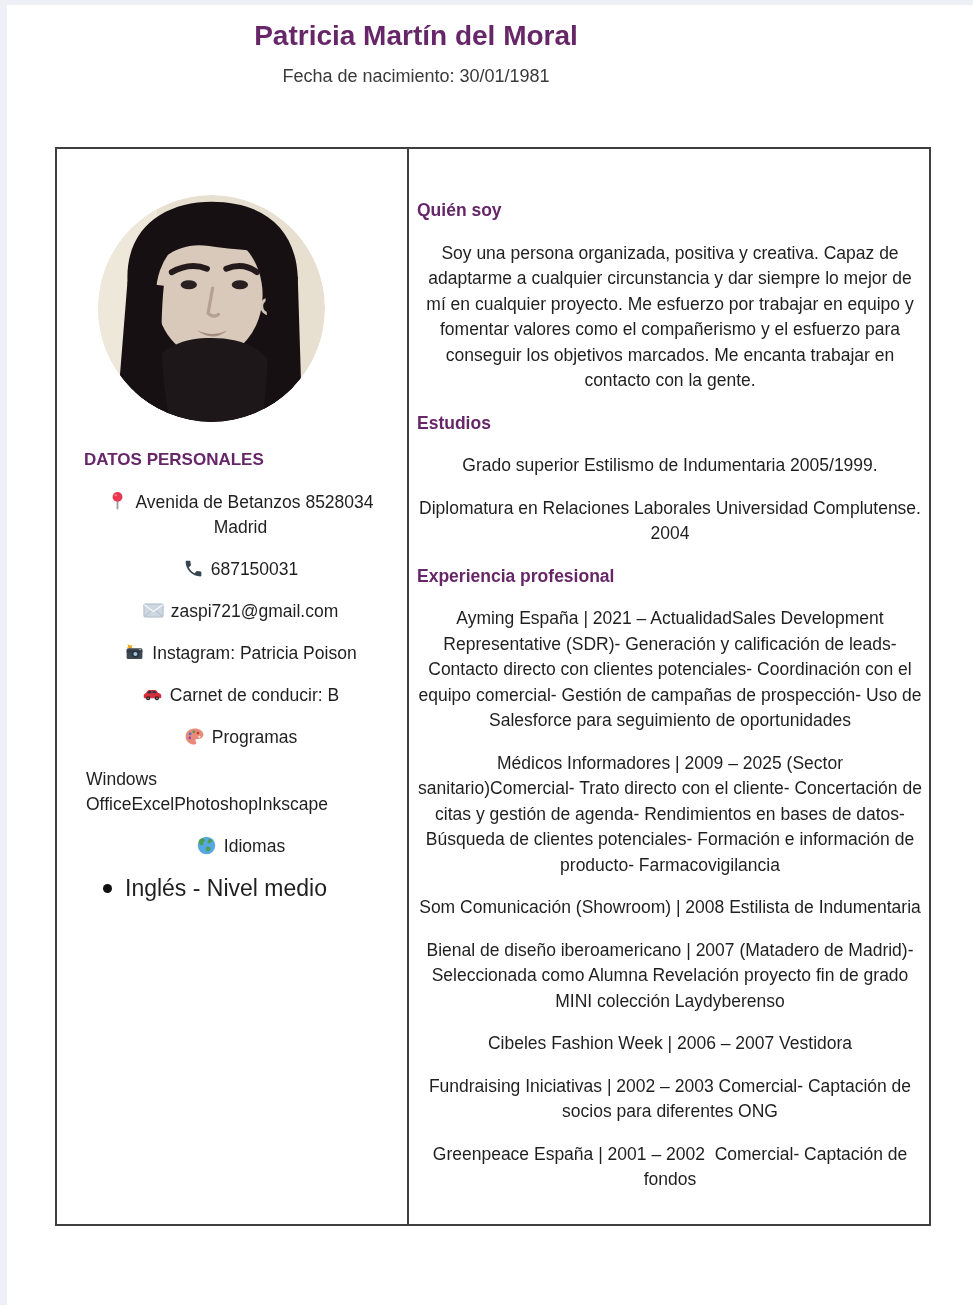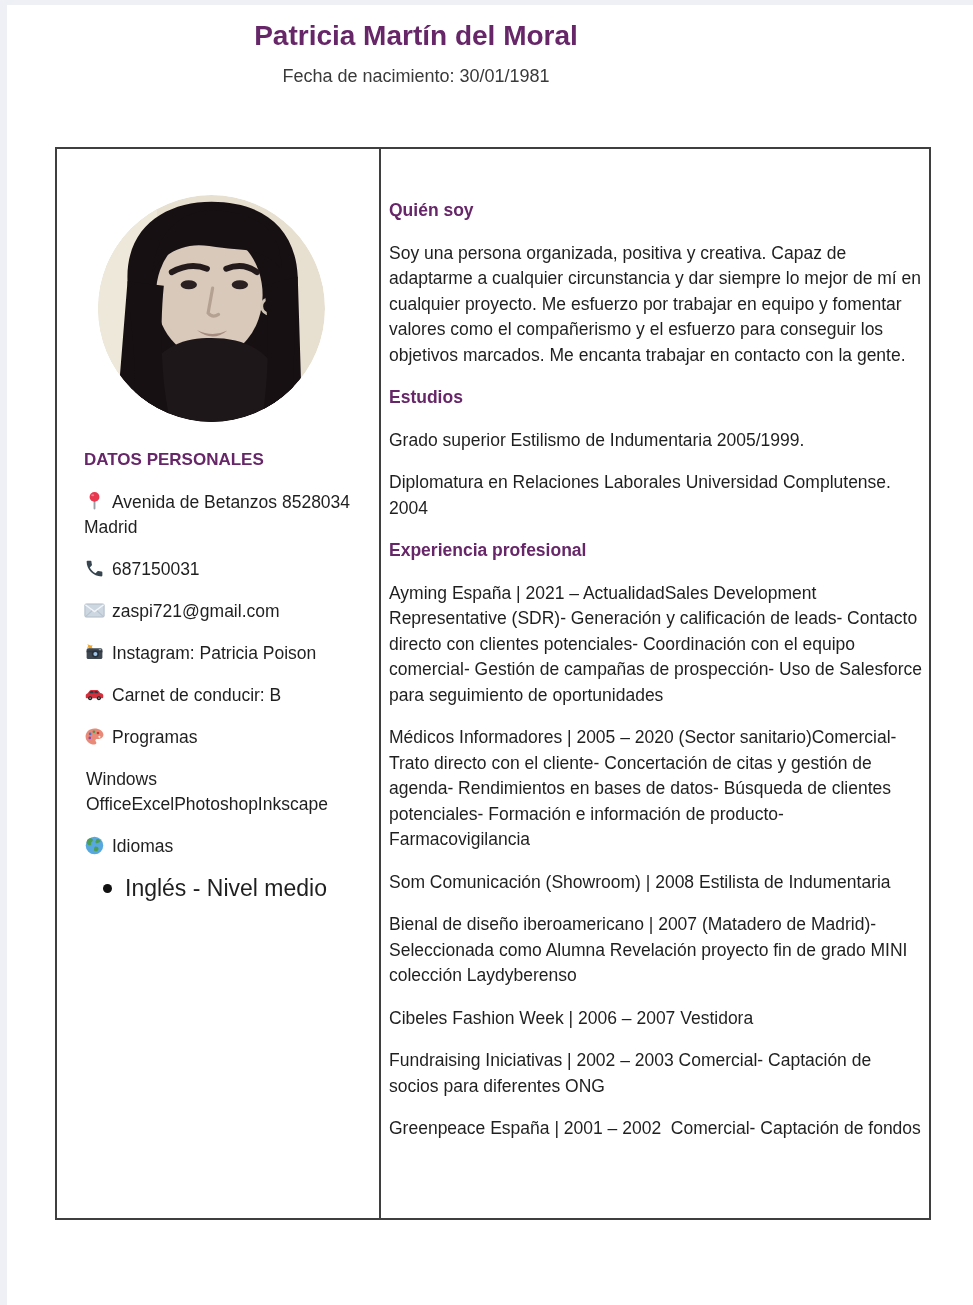--- a/index.html
+++ b/index.html
@@ -12,40 +12,40 @@
 
   .doc-header{position:absolute;top:0;left:7px;width:818px;text-align:center;}
   .doc-title{margin:20px 0 0;font-size:28px;font-weight:bold;color:#662668;}
   .doc-subtitle{margin:14px 0 16px;font-size:18px;color:#3a3a3a;}
 
   .cv-table{
     position:absolute;left:55px;top:147px;width:876px;min-height:1073px;
     border:2px solid #3f3f3f;box-sizing:border-box;display:flex;background:#fff;
   }
   .col-left{
-    width:324px;box-sizing:border-box;border-right:2px solid #3f3f3f;
+    width:352px;box-sizing:border-box;border-right:2px solid #3f3f3f;
     padding:46px 10px 20px 27px;
   }
   .col-right{
     flex:1;box-sizing:border-box;padding:49px 6px 14px 8px;
   }
 
   .photo-wrap{width:282px;display:flex;justify-content:center;margin:0 0 28px -14px;}
   .photo-circle{width:227px;height:227px;border-radius:50%;overflow:hidden;display:block;}
 
   .side-heading{font-size:17px;font-weight:bold;color:#662668;margin:0 0 20px;}
-  .pd-item{font-size:17.5px;line-height:25px;margin:0 0 17px;}
+  .pd-item{font-size:17.5px;line-height:25px;margin:0 0 17px;text-align:center;}
   .pd-item .icn{display:inline-block;width:21px;height:21px;vertical-align:-4px;margin-right:7px;}
   .pd-item .icn svg{width:21px;height:21px;display:block;}
   .plain-text{font-size:17.5px;line-height:25px;margin:0 2px 17px;word-wrap:break-word;}
   .lang-item{font-size:23px;line-height:25px;margin:6px 0 0;padding-left:41px;position:relative;}
   .lang-item .dot{position:absolute;left:19px;top:8px;width:9px;height:9px;border-radius:50%;background:#111;}
 
   .sec-heading{font-size:17.5px;font-weight:bold;color:#662668;margin:0 0 17px;line-height:25.5px;}
-  .col-right p{font-size:17.5px;line-height:25.5px;margin:0 0 17px;white-space:pre-wrap;}
+  .col-right p{font-size:17.5px;line-height:25.5px;margin:0 0 17px;white-space:pre-wrap;text-align:center;}
 </style>
 </head>
 <body>
 
 <div class="edge-strip-top"></div>
 <div class="edge-strip-left"></div>
 
 <div class="doc-header">
   <div class="doc-title">Patricia Martín del Moral</div>
   <div class="doc-subtitle">Fecha de nacimiento: 30/01/1981</div>
@@ -161,20 +161,20 @@
 
     <h3 class="sec-heading">Quién soy</h3>
     <p>Soy una persona organizada, positiva y creativa. Capaz de adaptarme a cualquier circunstancia y dar siempre lo mejor de mí en cualquier proyecto. Me esfuerzo por trabajar en equipo y fomentar valores como el compañerismo y el esfuerzo para conseguir los objetivos marcados. Me encanta trabajar en contacto con la gente.</p>
 
     <h3 class="sec-heading">Estudios</h3>
     <p>Grado superior Estilismo de Indumentaria 2005/1999.</p>
     <p>Diplomatura en Relaciones Laborales Universidad Complutense. 2004</p>
 
     <h3 class="sec-heading">Experiencia profesional</h3>
     <p>Ayming España | 2021 – ActualidadSales Development Representative (SDR)- Generación y calificación de leads- Contacto directo con clientes potenciales- Coordinación con el equipo comercial- Gestión de campañas de prospección- Uso de Salesforce para seguimiento de oportunidades</p>
-    <p>Médicos Informadores | 2005 – 2020 (Sector sanitario)Comercial- Trato directo con el cliente- Concertación de citas y gestión de agenda- Rendimientos en bases de datos- Búsqueda de clientes potenciales- Formación e información de producto- Farmacovigilancia</p>
+    <p>Médicos Informadores | 2009 – 2025 (Sector sanitario)Comercial- Trato directo con el cliente- Concertación de citas y gestión de agenda- Rendimientos en bases de datos- Búsqueda de clientes potenciales- Formación e información de producto- Farmacovigilancia</p>
     <p>Som Comunicación (Showroom) | 2008 Estilista de Indumentaria</p>
     <p>Bienal de diseño iberoamericano | 2007 (Matadero de Madrid)- Seleccionada como Alumna Revelación proyecto fin de grado MINI colección Laydyberenso</p>
     <p>Cibeles Fashion Week | 2006 – 2007 Vestidora</p>
     <p>Fundraising Iniciativas | 2002 – 2003 Comercial- Captación de socios para diferentes ONG</p>
     <p>Greenpeace España | 2001 – 2002  Comercial- Captación de fondos</p>
   </div>
 </div>
 
 </body></html>

